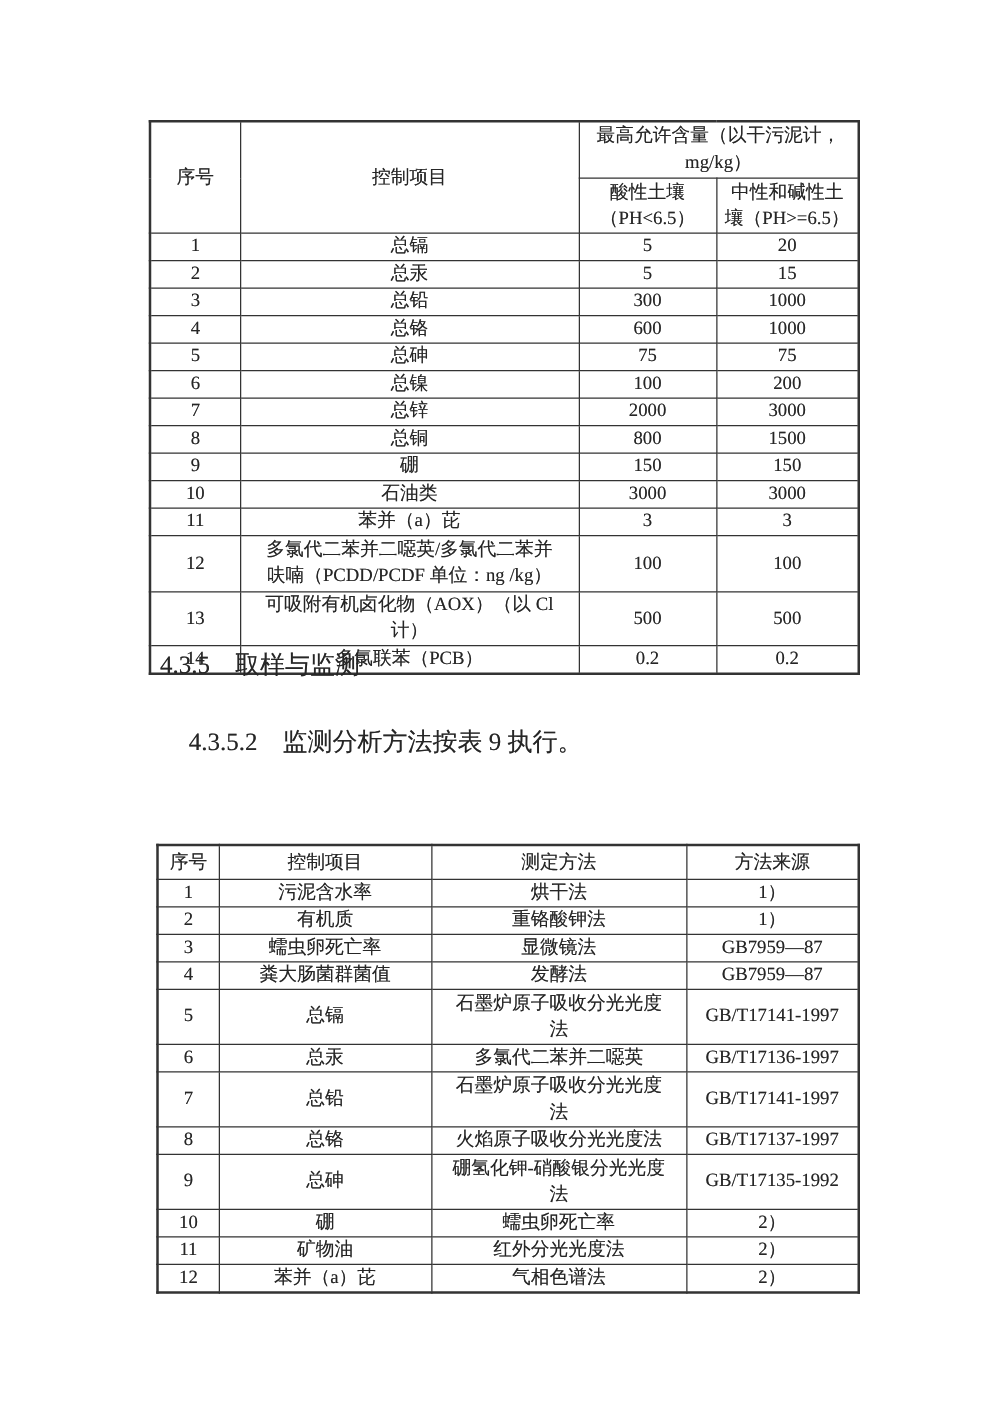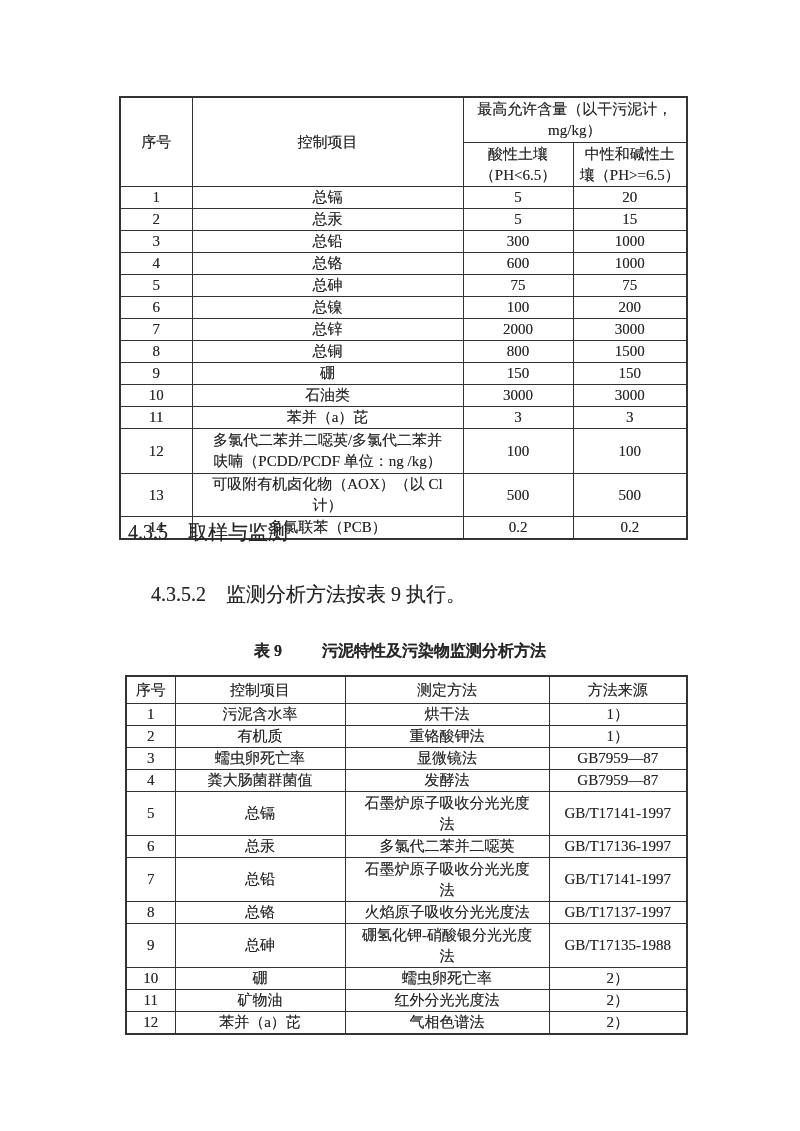--- a/index.html
+++ b/index.html
@@ -166,23 +166,20 @@
           <td>多氯联苯（PCB）</td>
           <td>0.2</td>
           <td>0.2</td>
         </tr>
       </tbody>
   </table>
 
   <div class="para" id="p-435">4.3.5　取样与监测</div>
   <div class="para" id="p-4352">4.3.5.2　监测分析方法按表 9 执行。</div>
 
-  <div class="table-title">
-    <span class="t-label">表 9</span><span>污泥特性及污染物监测分析方法</span>
-  </div>
 
   <table id="table2" class="doc-table">
     <colgroup>
       <col style="width:49px">
       <col style="width:170px">
       <col style="width:204px">
       <col style="width:138px">
     </colgroup>
     <thead>
       <tr>
@@ -241,21 +238,21 @@
           <td>8</td>
           <td>总铬</td>
           <td>火焰原子吸收分光光度法</td>
           <td>GB/T17137-1997</td>
         </tr>
         <tr style="height: 44px;">
           <td>9</td>
           <td>总砷</td>
           <td>硼氢化钾-硝酸银分光光度
 法</td>
-          <td>GB/T17135-1988</td>
+          <td>GB/T17135-1992</td>
         </tr>
         <tr style="height: 22px;">
           <td>10</td>
           <td>硼</td>
           <td>蠕虫卵死亡率</td>
           <td>2）</td>
         </tr>
         <tr style="height: 22px;">
           <td>11</td>
           <td>矿物油</td>

